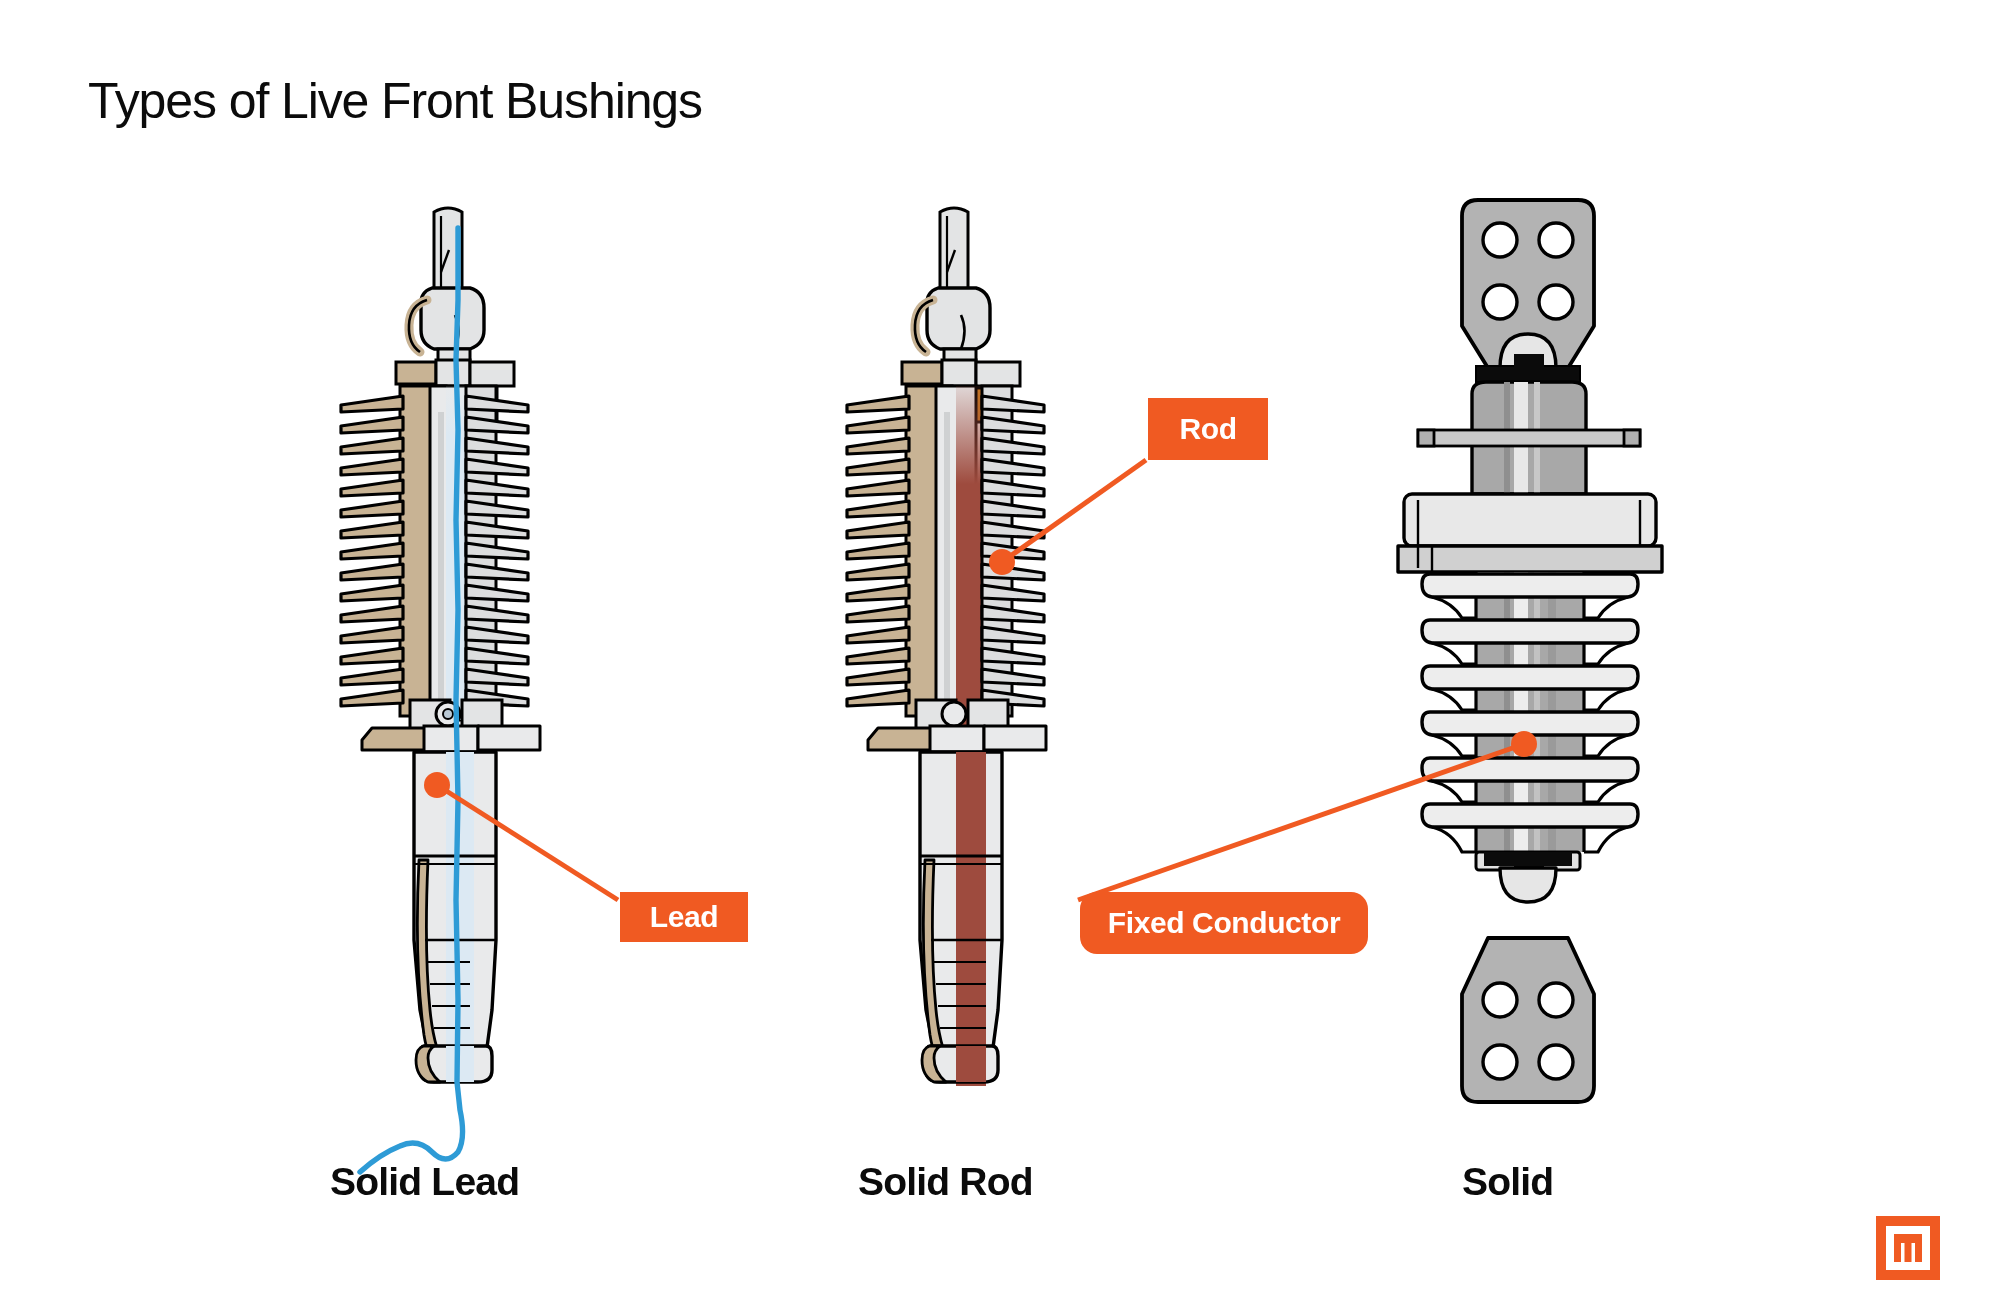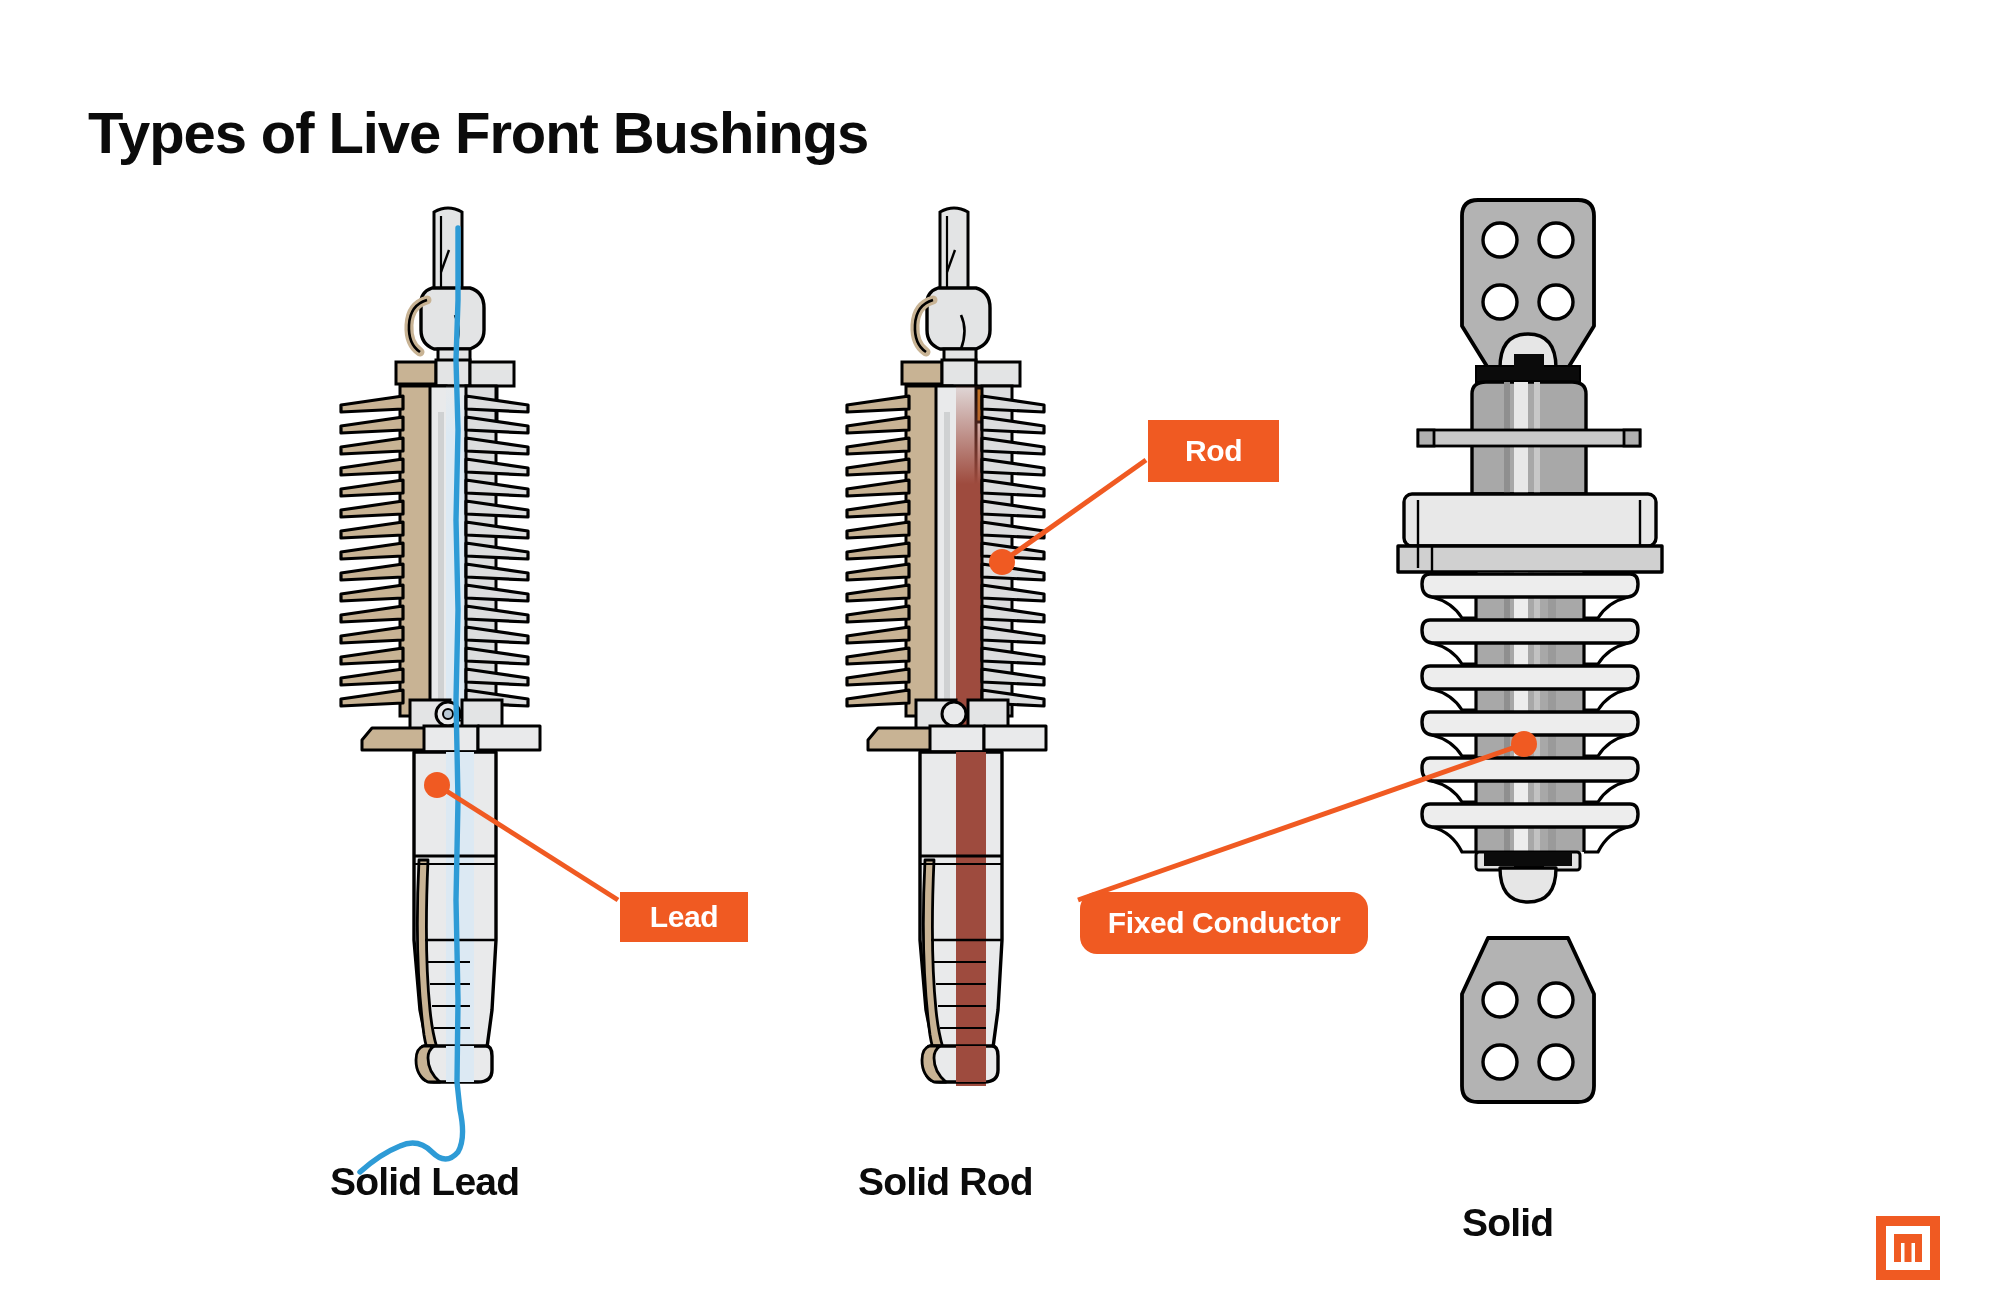--- a/index.html
+++ b/index.html
@@ -11,64 +11,63 @@
     width: 2000px;
     height: 1316px;
     position: relative;
     font-family: "Liberation Sans", sans-serif;
     overflow: hidden;
   }
   #page-title {
     position: absolute;
     left: 88px;
     top: 72px;
-    font-size: 58px;
-    font-weight: bold;
+    font-size: 50px;
+    font-weight: normal;
     letter-spacing: -1.1px;
     color: #0b0b0b;
     white-space: nowrap;
-    margin-top: 27px;
   }
   .diagram-canvas {
     position: absolute;
     left: 0;
     top: 0;
     width: 2000px;
     height: 1316px;
   }
   .caption {
     position: absolute;
     font-size: 39px;
     font-weight: bold;
     letter-spacing: -0.8px;
     color: #0b0b0b;
     white-space: nowrap;
   }
   #caption-draw-lead { left: 330px; top: 1160px; }
   #caption-draw-rod  { left: 858px; top: 1160px; }
-  #caption-solid     { left: 1462px; top: 1160px; margin-top: 41px; }
+  #caption-solid     { left: 1462px; top: 1160px; }
 
   .callout {
     position: absolute;
     background: #F05A22;
     color: #ffffff;
     font-size: 30px;
     font-weight: bold;
     letter-spacing: -0.4px;
     display: flex;
     align-items: center;
     justify-content: center;
     white-space: nowrap;
     box-sizing: border-box;
   }
   #callout-lead {
     left: 620px; top: 892px; width: 128px; height: 50px;
   }
   #callout-rod {
-    left: 1148px; top: 420px; width: 131px; height: 62px;
+    left: 1148px; top: 398px; width: 120px; height: 62px;
   }
   #callout-fixed-conductor {
     left: 1080px; top: 892px; width: 288px; height: 62px; border-radius: 17px;
   }
   #brand-logo {
     position: absolute;
     left: 1876px;
     top: 1216px;
     width: 64px;
     height: 64px;

